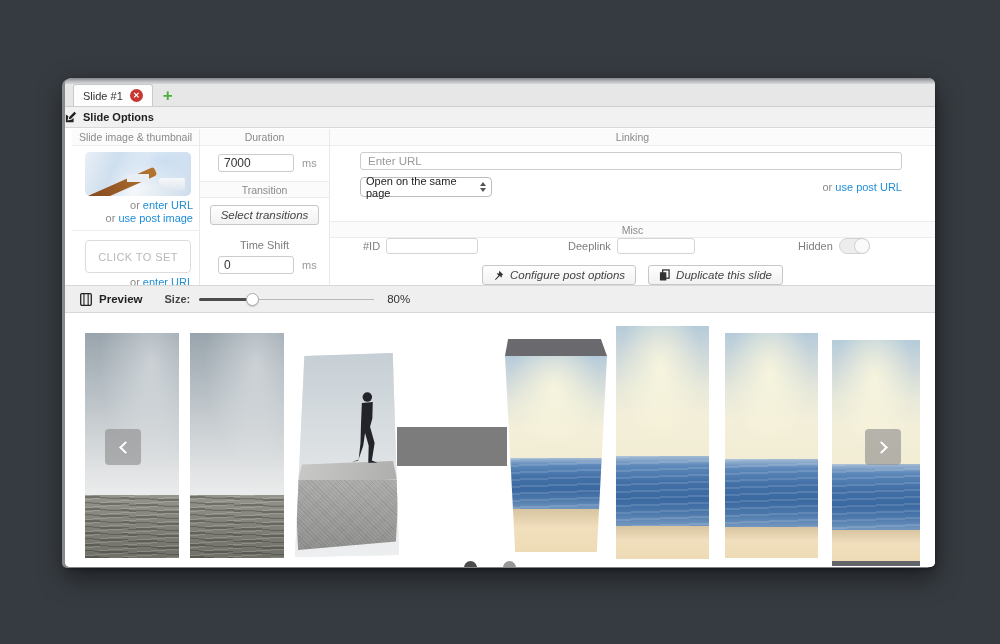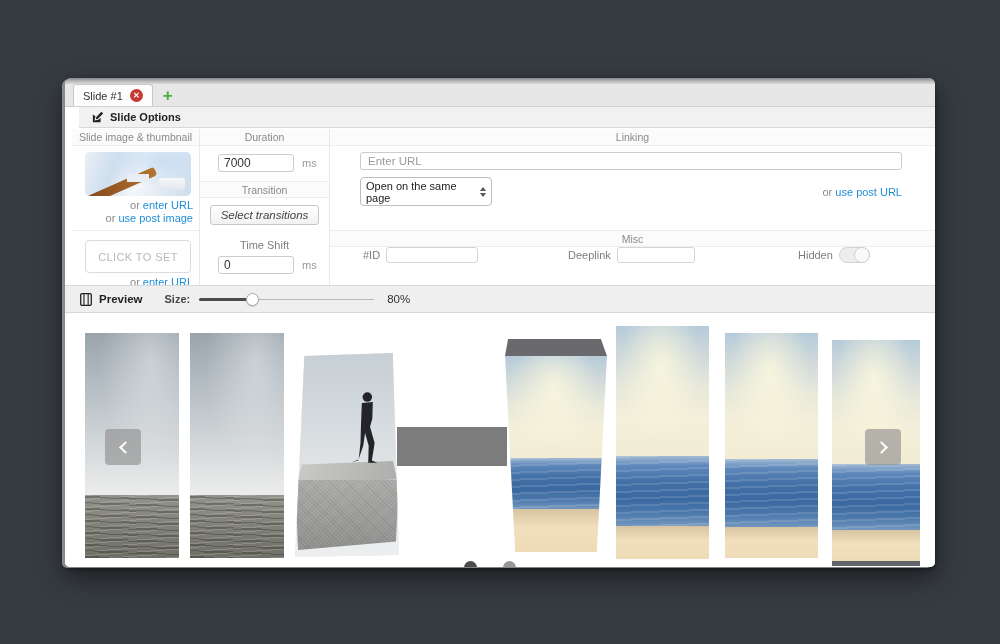--- a/index.html
+++ b/index.html
@@ -16,21 +16,21 @@
   .tabbar { position:absolute; left:0; top:6px; right:0; height:23px; background:#e7e7e7;
             border-bottom:1px solid #cfcfcf; display:flex; align-items:flex-end; }
   .tab { height:22px; margin-left:8px; background:#fdfdfd; border:1px solid #c9c9c9; border-bottom:none;
          border-radius:3px 3px 0 0; display:flex; align-items:center; gap:7px; padding:0 9px; }
   .tab-label { font-size:11px; color:#333; }
   .closeicn { width:13px; height:13px; border-radius:50%; background:#c63831; color:#fff; font-size:8px;
               font-weight:bold; display:flex; align-items:center; justify-content:center; line-height:1; cursor:pointer; }
   .addicn { margin-left:10px; margin-bottom:2px; color:#4caf3f; font-size:17px; font-weight:bold; line-height:17px; cursor:pointer; }
 
   .optshdr { position:absolute; left:0; top:29px; right:0; height:21px; background:#f1f1f1;
-             border-bottom:1px solid #d8d8d8; display:flex; align-items:center; padding-left:13px; gap:6px;margin-left:14px; }
+             border-bottom:1px solid #d8d8d8; display:flex; align-items:center; gap:6px; }
   .optshdr span { font-size:11px; font-weight:bold; color:#222; }
 
   .optsbody { position:absolute; left:0; top:51px; right:0; height:156px; background:#fff; }
   .col { position:absolute; top:0; height:100%; }
   .col1 { left:7px;  width:128px; border-right:1px solid #e9e9e9; }
   .col2 { left:135px; width:130px; border-right:1px solid #e9e9e9; }
   .col3 { left:265px; width:605px; }
 
   .sechdr { height:17px; line-height:16px; text-align:center; font-size:10.5px; color:#8a8a8a;
             background:#fbfbfb; border-bottom:1px solid #ededed; }
@@ -62,21 +62,21 @@
   .btn { display:inline-flex; align-items:center; gap:6px; background:linear-gradient(#ffffff,#f1f1f1);
          border:1px solid #c7c7c7; border-radius:3px; font-size:11.5px; color:#444; padding:3px 10px; cursor:pointer;font-style:italic; }
   .lblcenter { margin-top:14px; text-align:center; font-size:11px; color:#7d7d7d; }
   .row-shift { margin-top:5px; }
 
   
   .urlinput { display:block; margin:6px 33px 0 30px; width:542px; height:18px; border:1px solid #ccc;
               border-radius:3px; font-size:11.5px; padding:0 7px; color:#333; font-family:"Liberation Sans", sans-serif; }
   .urlinput::placeholder { color:#9a9a9a; }
   .linkrow { margin:7px 33px 0 30px; display:flex; align-items:center; }
-  .fakeselect { width:132px; height:29px; border:1px solid #bdbdbd; border-radius:4px; background:#fff;
+  .fakeselect { width:132px; height:20px; border:1px solid #bdbdbd; border-radius:4px; background:#fff;
                 display:flex; align-items:center; padding:0 5px; font-size:11px; color:#222; cursor:pointer; }
   .updown { margin-left:auto; display:flex; flex-direction:column; gap:2px; }
   .updown i { display:block; width:0; height:0; border-left:3px solid transparent; border-right:3px solid transparent; }
   .updown .up { border-bottom:4px solid #555; }
   .updown .dn { border-top:4px solid #555; }
   .postlink { margin-left:auto; font-size:11px; color:#8a8a8a; }
   .postlink a { color:#1f8dd6; text-decoration:none; cursor:pointer; }
   .hdr-misc { margin-top:24px; }
   .fieldsrow { position:relative; height:18px; margin-top:0; font-size:11px; color:#7d7d7d; }
   .fgroup { position:absolute; display:flex; align-items:center; gap:6px; }
@@ -239,20 +239,35 @@
           <span>Deeplink</span>
           <input class="smallinput inp-deep" type="text" style="">
         </div>
         <div class="fgroup f-hidden">
           <span>Hidden</span>
           <span class="toggle">
               <span class="knob"></span>
             </span>
         </div>
       </div>
+      <div class="btnrow">
+        <button class="btn">
+          <svg class="icn" width="11" height="11" viewBox="0 0 14 14">
+            <path d="M8 1 L13 6 L11 7 L11.5 10 L8.5 7.5 L4 12 L2.5 13 L3 11.5 L7 7 L4.5 4 L7.5 4.5 Z" fill="#333"></path>
+          </svg>
+          <span>Configure post options</span>
+        </button>
+        <button class="btn">
+          <svg class="icn" width="11" height="12" viewBox="0 0 12 13">
+            <rect x="4" y="1" width="7" height="9" fill="none" stroke="#333" stroke-width="1.4"></rect>
+            <rect x="1" y="3.5" width="7" height="9" fill="#333"></rect>
+          </svg>
+          <span>Duplicate this slide</span>
+        </button>
+      </div>
     </div>
   </div>
 
   <div class="previewbar">
     <svg class="icn" style="margin-left:15px" width="12" height="13" viewBox="0 0 12 13">
       <rect x="0.7" y="0.7" width="10.6" height="11.6" rx="1.2" fill="none" stroke="#222" stroke-width="1.3"></rect>
       <rect x="3.4" y="0.7" width="1.1" height="11.6" fill="#222"></rect>
       <rect x="7.6" y="0.7" width="1.1" height="11.6" fill="#222"></rect>
     </svg>
     <span class="pv-label">Preview</span>

